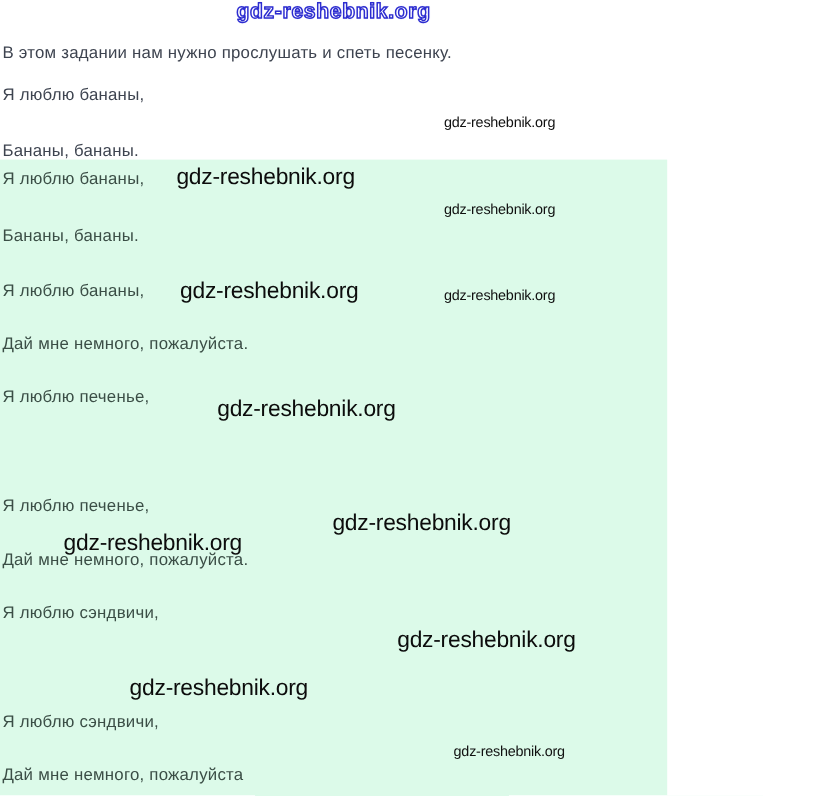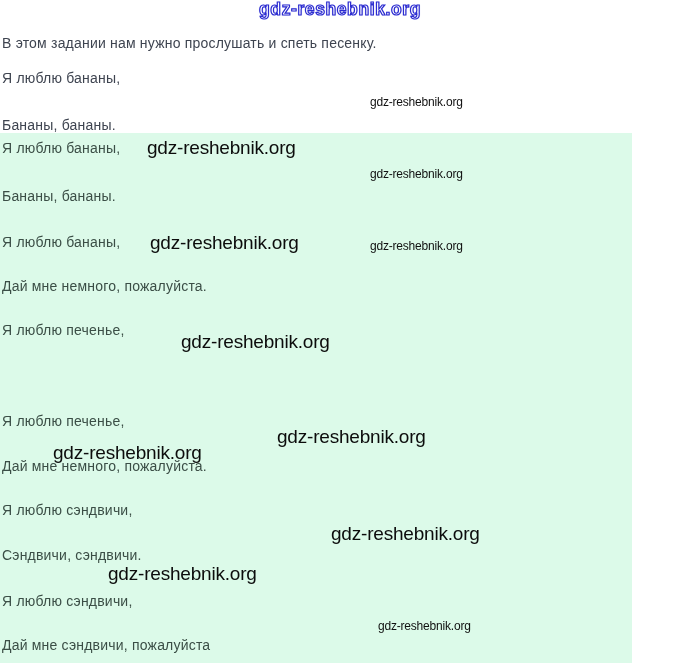--- a/index.html
+++ b/index.html
@@ -2,21 +2,21 @@
 <html><head>
 <meta charset="utf-8">
 <style>
   html, body {
     margin: 0;
     padding: 0;
     background: #ffffff;
   }
   #page {
     position: relative;
-    width: 680px;
+    width: 556px;
     height: 663px;
     overflow: hidden;
     background: #ffffff;
     font-family: "Liberation Sans", sans-serif;
   }
   #highlight-block {
     position: absolute;
     left: 0;
     top: 133px;
     width: 632px;
@@ -101,22 +101,21 @@
 
   <span class="line on-green" style="left:2px; top:414px;">Я люблю печенье,</span>
   <span class="wm-med" style="left:277px; top:427px;">gdz-reshebnik.org</span>
   <span class="wm-med" style="left:53px; top:443px;">gdz-reshebnik.org</span>
 
   <span class="line on-green" style="left:2px; top:459px;">Дай мне немного, пожалуйста.</span>
 
   <span class="line on-green" style="left:2px; top:503px;">Я люблю сэндвичи,</span>
   <span class="wm-med" style="left:331px; top:524px;">gdz-reshebnik.org</span>
 
-  <span class="line on-green" style="left:2px; top:548px;">Сэндвичи, сэндвичи.</span>
   <span class="wm-med" style="left:108px; top:564px;">gdz-reshebnik.org</span>
 
   <span class="line on-green" style="left:2px; top:594px;">Я люблю сэндвичи,</span>
 
   <span class="wm-small" style="left:378px; top:620px;">gdz-reshebnik.org</span>
 
-  <span class="line on-green" style="left:2px; top:638px;">Дай мне сэндвичи, пожалуйста</span>
+  <span class="line on-green" style="left:2px; top:638px;">Дай мне немного, пожалуйста</span>
 
 </div>
 
 </body></html>

